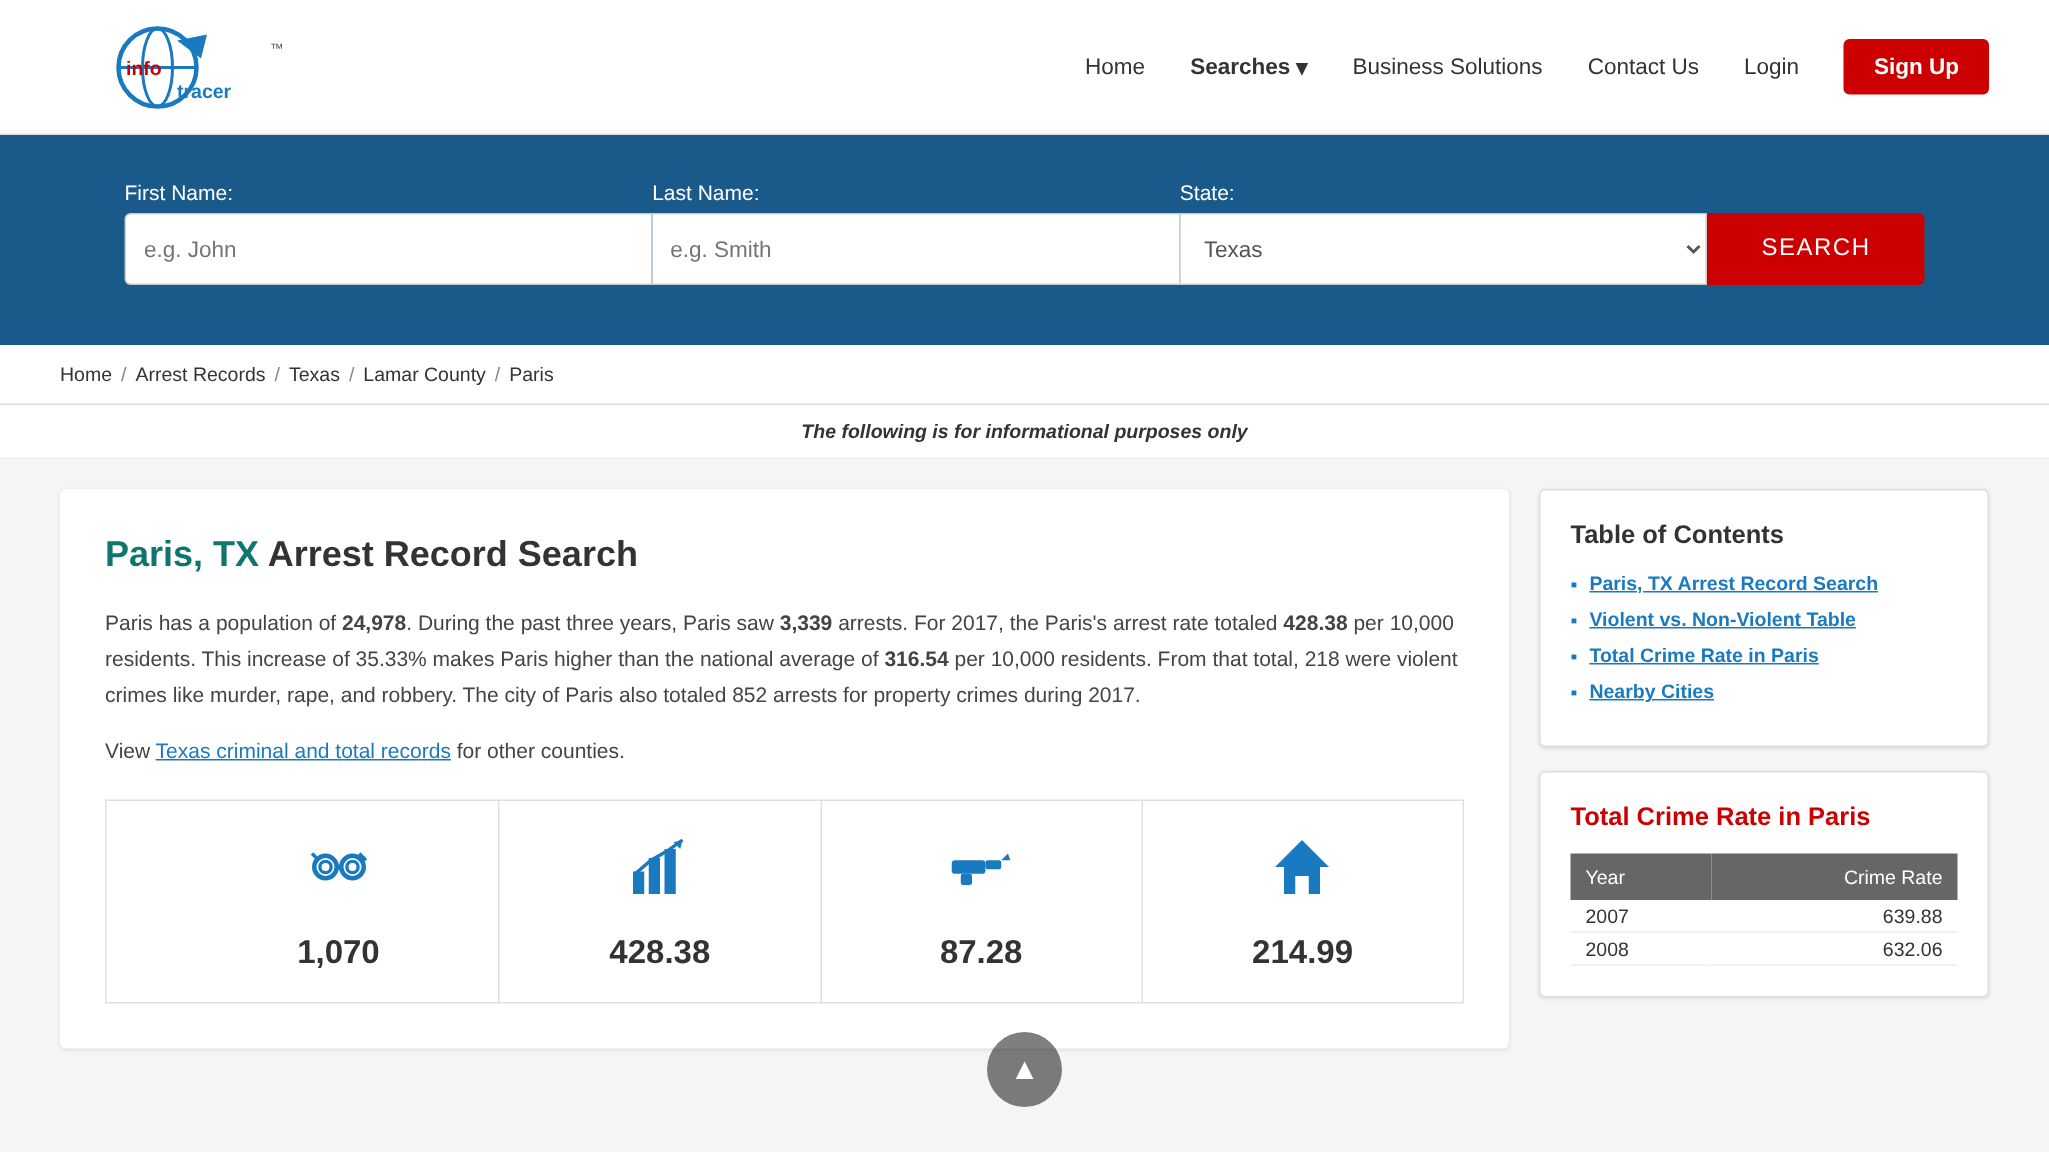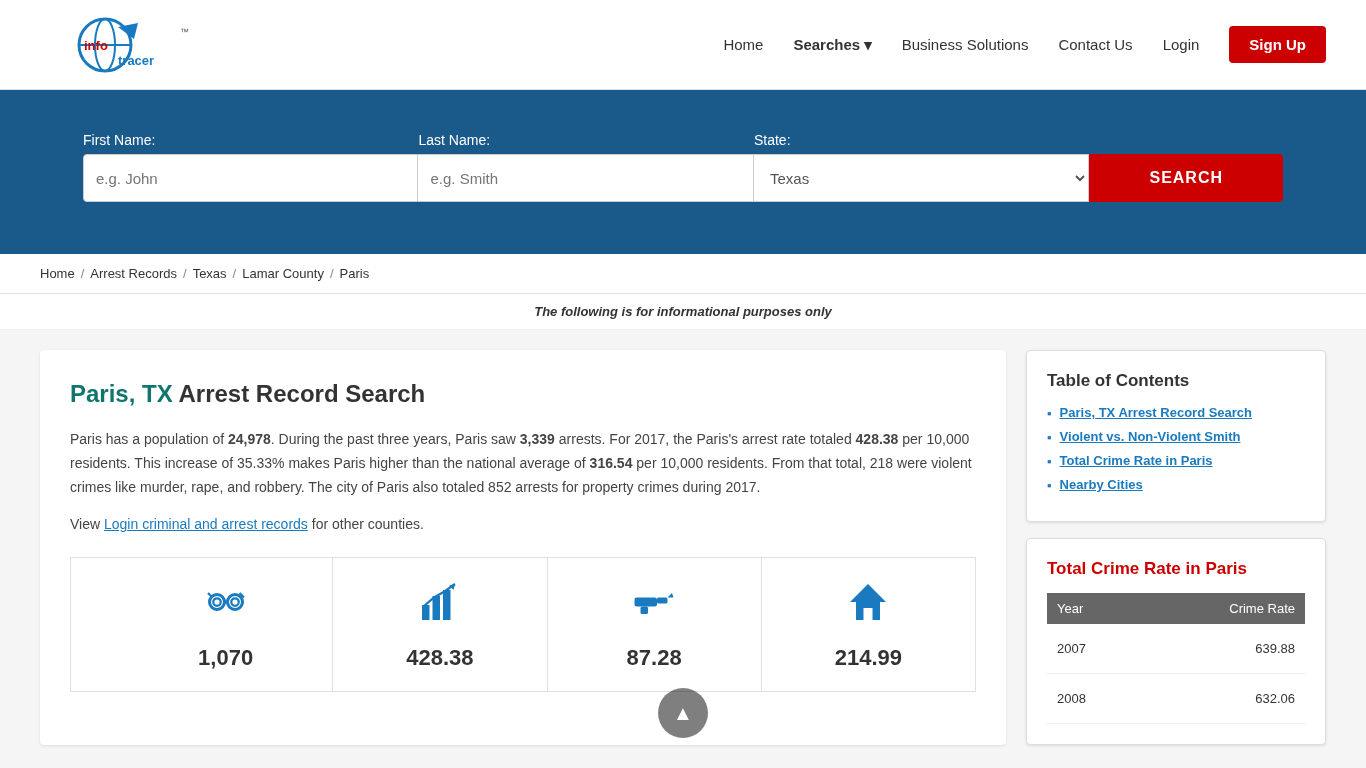--- a/index.html
+++ b/index.html
@@ -56,21 +56,21 @@
       font-size: 26px;
       font-weight: bold;
       margin-bottom: 25px;
       color: #fff;
     }
     .search-form {
       display: flex;
       align-items: flex-end;
       gap: 0;
       max-width: 1200px;
-      margin: 12px auto;
+      margin: 0 auto;
     }
     .form-group {
       display: flex;
       flex-direction: column;
       align-items: flex-start;
       flex: 1;
     }
     .form-group label {
       color: #fff;
       font-size: 14px;
@@ -89,26 +89,26 @@
     }
     .form-group:first-child input { border-radius: 4px 0 0 4px; }
     .form-group:nth-child(2) input { border-radius: 0; border-left: none; }
     .form-group:nth-child(3) select { border-radius: 0; border-left: none; }
     .search-btn-group {
       display: flex;
       align-items: flex-end;
     }
     .search-btn {
       height: 48px;
-      padding: 0 60px;
+      padding: 0 36px;
       background: #cc0000;
       color: #fff;
       border: none;
       font-size: 16px;
-      font-weight: bold;
+      font-weight: normal;
       letter-spacing: 1px;
       cursor: pointer;
       border-radius: 0 4px 4px 0;
     }
 
     
     .breadcrumb {
       background: #fff;
       padding: 12px 40px;
       border-bottom: 1px solid #ddd;
@@ -262,21 +262,21 @@
       color: #fff;
     }
     .crime-table thead th {
       padding: 8px 10px;
       text-align: left;
       font-weight: normal;
     }
     .crime-table thead th:last-child { text-align: right; }
     .crime-table tbody tr { border-bottom: 1px solid #eee; }
     .crime-table tbody td {
-      padding: 17px 10px;
+      padding: 3px 10px;
       color: #333;
     }
     .crime-table tbody td:last-child { text-align: right; }
 
     
     .scroll-top {
       position: fixed;
       bottom: 30px;
       left: 50%;
       transform: translateX(-50%);
@@ -380,21 +380,21 @@
 <div class="main-content">
 
   <div class="content-left">
     <h2>
       <span class="city-tx">Paris, TX</span><span> Arrest Record Search</span>
     </h2>
     <p>
       Paris has a population of <strong>24,978</strong>. During the past three years, Paris saw <strong>3,339</strong> arrests. For 2017, the Paris's arrest rate totaled <strong>428.38</strong> per 10,000 residents. This increase of 35.33% makes Paris higher than the national average of <strong>316.54</strong> per 10,000 residents. From that total, 218 were violent crimes like murder, rape, and robbery. The city of Paris also totaled 852 arrests for property crimes during 2017.
     </p>
     <p>
-      <span>View </span><a href="#">Login criminal and arrest records</a><span> for other counties.</span>
+      <span>View </span><a href="#">Texas criminal and total records</a><span> for other counties.</span>
     </p>
 
     <div class="stats-row">
 
       <div class="stat-cell">
         <div class="stat-icon">
           <svg class="icon-svg" viewBox="0 0 64 64">
             <circle cx="20" cy="32" r="10" fill="none" stroke="#1a7abf" stroke-width="4"></circle>
             <circle cx="44" cy="32" r="10" fill="none" stroke="#1a7abf" stroke-width="4"></circle>
             <line x1="30" y1="32" x2="34" y2="32" stroke="#1a7abf" stroke-width="4"></line>
@@ -447,21 +447,21 @@
 
   <div class="sidebar-right">
 
     <div class="toc-box">
       <h3>Table of Contents</h3>
       <ul>
         <li>
             <a href="#">Paris, TX Arrest Record Search</a>
           </li>
         <li>
-            <a href="#">Violent vs. Non-Violent Smith</a>
+            <a href="#">Violent vs. Non-Violent Table</a>
           </li>
         <li>
             <a href="#">Total Crime Rate in Paris</a>
           </li>
         <li>
             <a href="#">Nearby Cities</a>
           </li>
       </ul>
     </div>
 

